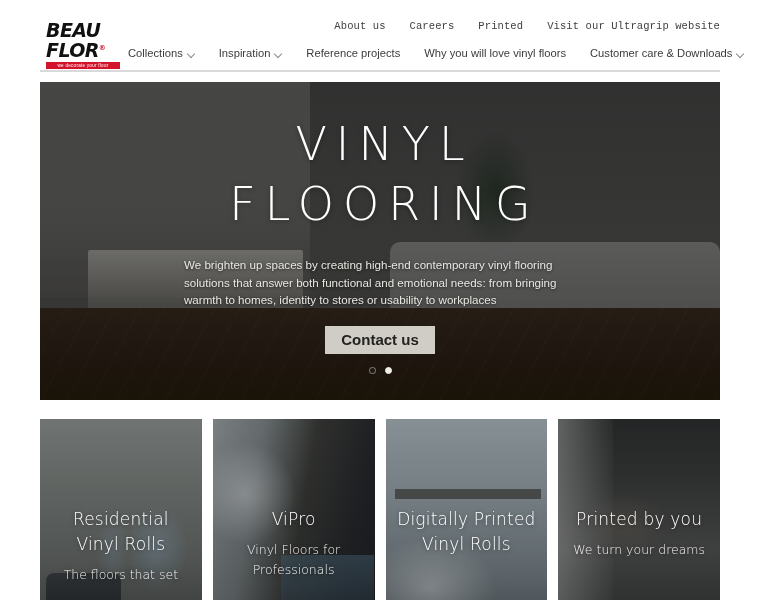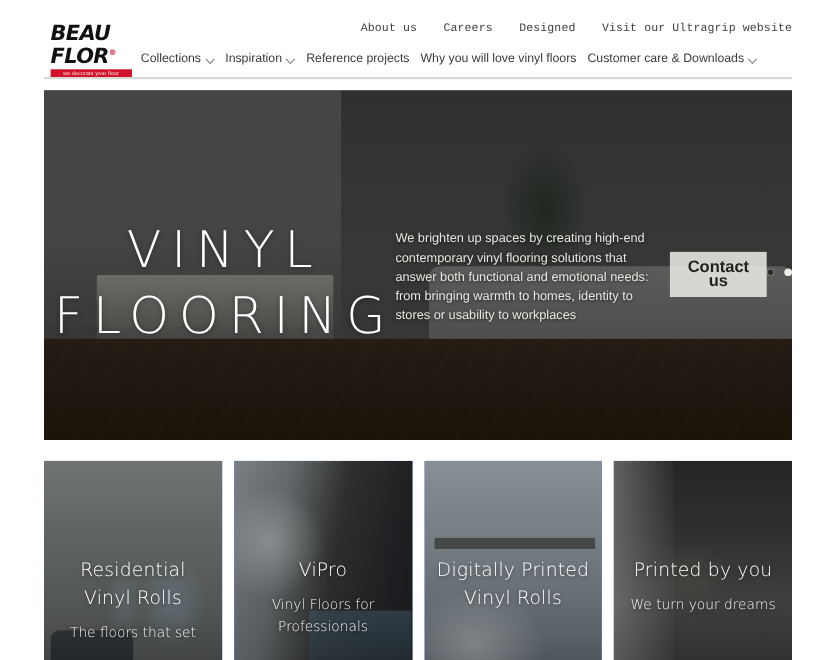--- a/index.html
+++ b/index.html
@@ -89,21 +89,21 @@
     font-weight: 400;
   }
 
   
   .main-nav {
     position: absolute;
     left: 128px;
     top: 46px;
     display: flex;
     align-items: center;
-    gap: 10px;
+    gap: 24px;
   }
   .nav-item {
     display: flex;
     align-items: center;
     gap: 5px;
     font-size: 11.2px;
     color: #3b3b3b;
     white-space: nowrap;
     cursor: pointer;
     line-height: 14px;
@@ -196,21 +196,21 @@
   .hero-scrim {
     position: absolute;
     inset: 0;
     background: linear-gradient(180deg, rgba(10,10,12,0.40) 0%, rgba(10,10,12,0.30) 45%, rgba(10,8,6,0.30) 100%);
   }
 
   .hero-content {
     position: absolute;
     inset: 0;
     display: flex;
-    flex-direction: row;
+    flex-direction: column;
     align-items: center;
   }
   .hero-title {
     margin-top: 32px;
     text-align: center;
     color: #ffffff;
     font-family: "DejaVu Sans", sans-serif;
     font-weight: 300;
     font-size: 46px;
     line-height: 60px;
@@ -375,21 +375,21 @@
       </div>
       <div class="logo-line logo-line-2">
         <span>FLOR</span><span class="logo-reg">®</span>
       </div>
       <div class="logo-tag">we decorate your floor</div>
     </a>
 
     <nav class="top-utility-bar">
       <a class="util-link">About us</a>
       <a class="util-link">Careers</a>
-      <a class="util-link">Designed</a>
+      <a class="util-link">Printed</a>
       <a class="util-link">Visit our Ultragrip website</a>
     </nav>
 
     <nav class="main-nav">
       <div class="nav-item">
         <span>Collections</span>
         <span class="chevron-down"></span>
       </div>
       <div class="nav-item">
         <span>Inspiration</span>

